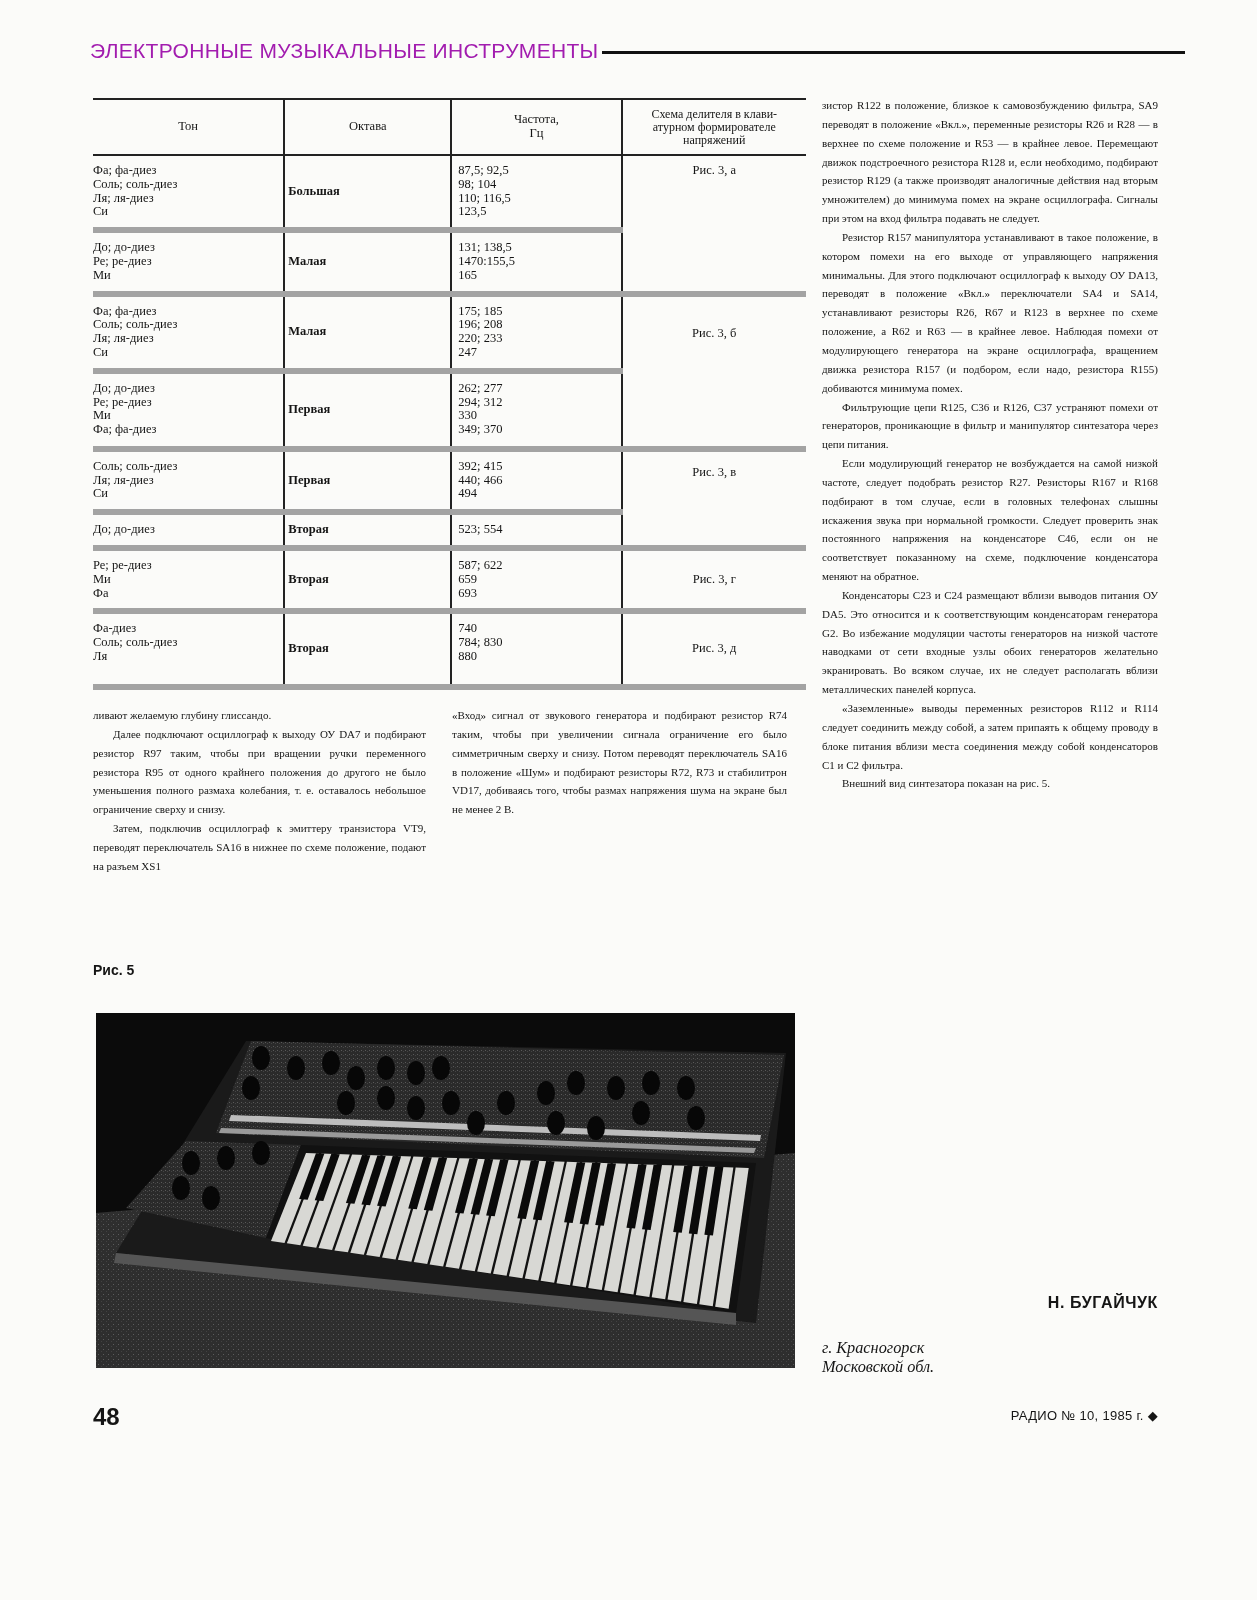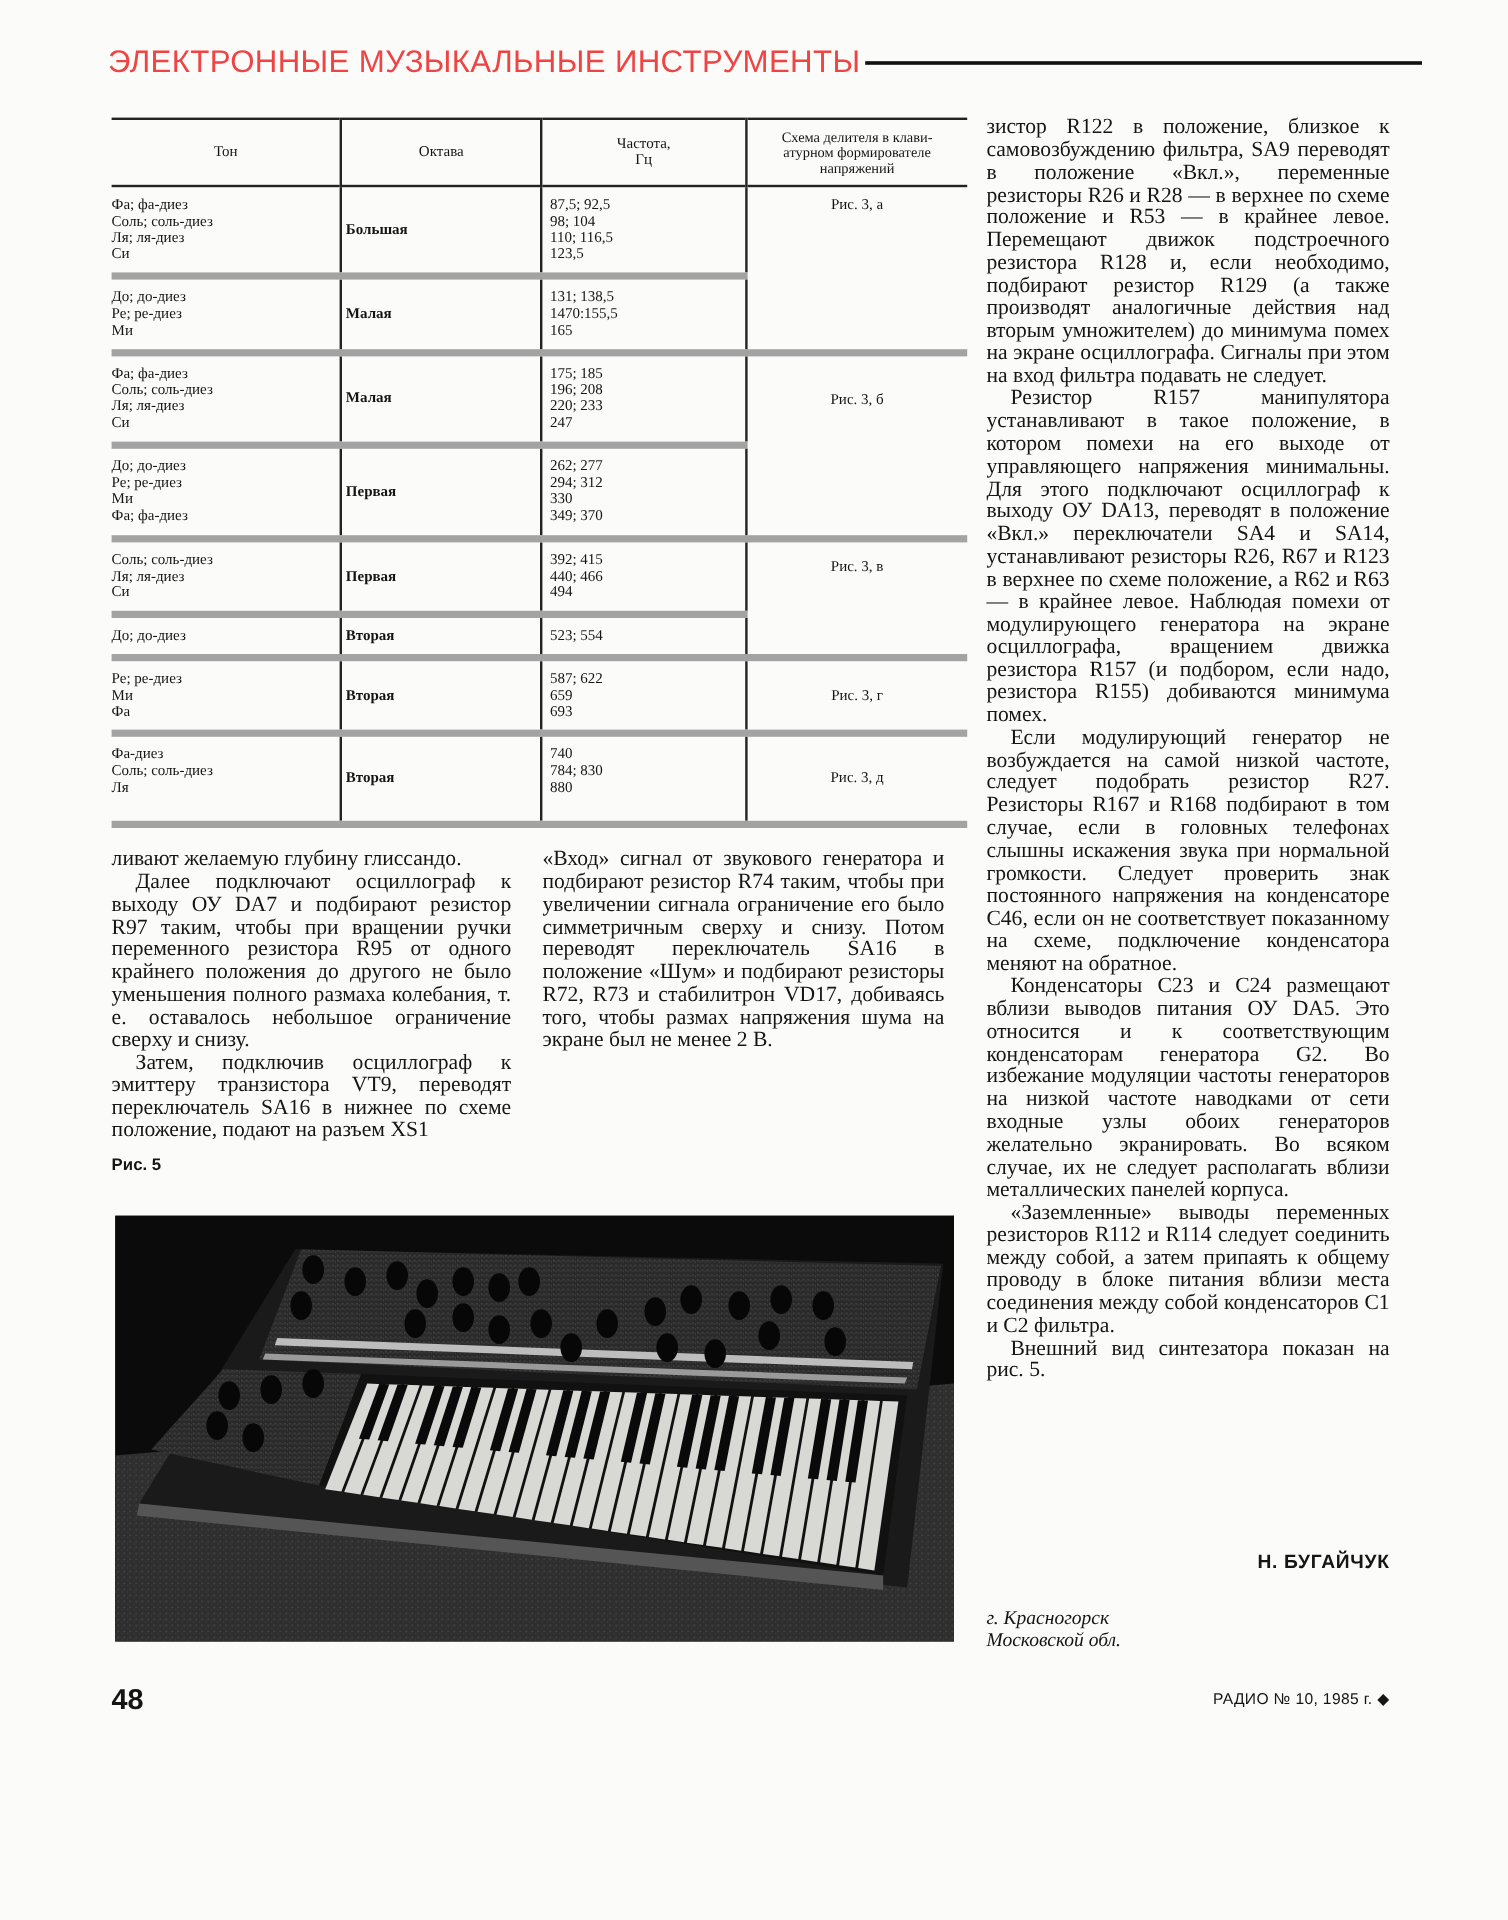--- a/index.html
+++ b/index.html
@@ -5,22 +5,22 @@
   html, body { margin: 0; padding: 0; }
   body {
     width: 1257px; height: 1600px; background: #fbfbf9; position: relative;
     font-family: "Liberation Serif", "DejaVu Serif", serif; color: #151515; overflow: hidden;
   }
   .header {
     position: absolute; left: 90px; top: 36px; width: 1095px; height: 30px;
     display: flex; align-items: center;
   }
   .header .title {
-    font-family: "Liberation Sans", "DejaVu Sans", sans-serif; font-size: 26px; letter-spacing: 0.3px;
-    white-space: nowrap; color: #ef4444;
+    font-family: "Liberation Sans", "DejaVu Sans", sans-serif; font-size: 21px; letter-spacing: 0.3px;
+    white-space: nowrap; color: #a21caf;
   }
   .header .rule { flex: 1; height: 3px; background: #111; margin-left: 4px; margin-top: 2px; }
 
   
   .freq-table {
     position: absolute; left: 93px; top: 98px; width: 713px;
     border-collapse: collapse; font-size: 12.5px; line-height: 13.8px;
   }
   .freq-table th, .freq-table td { border-left: 2px solid #222; vertical-align: top; padding: 0; }
   .freq-table th:first-child, .freq-table td:first-child { border-left: none; }
@@ -32,21 +32,21 @@
   .c-oct { width: 165px; }
   .c-freq { width: 165px; }
   .c-fig { width: 185px; }
   .freq-table td.c-oct { vertical-align: middle; padding-left: 3px; font-weight: bold; }
   .freq-table td.c-freq { padding-left: 6px; }
   .freq-table td.c-fig { text-align: center; vertical-align: middle; border-bottom: none; }
   .line { display: block; white-space: nowrap; }
 
   
   .col {
-    position: absolute; font-size: 18px; line-height: 18.85px; text-align: justify;
+    position: absolute; font-size: 11px; line-height: 18.85px; text-align: justify;
     hyphens: none;
   }
   .col p { margin: 0; text-indent: 20px; }
   .col p.noindent { text-indent: 0; }
   .col-left { left: 93px; top: 706px; width: 333px; }
   .col-mid { left: 452px; top: 706px; width: 335px; }
   .col-right { left: 822px; top: 96px; width: 336px; }
 
   .fig-label {
     position: absolute; left: 93px; top: 962px;
@@ -217,20 +217,21 @@
   <p>Затем, подключив осциллограф к эмиттеру транзистора VT9, переводят переключатель SA16 в нижнее по схеме положение, подают на разъем XS1</p>
 </div>
 
 <div class="col col-mid">
   <p class="noindent">«Вход» сигнал от звукового генератора и подбирают резистор R74 таким, чтобы при увеличении сигнала ограничение его было симметричным сверху и снизу. Потом переводят переключатель SA16 в положение «Шум» и подбирают резисторы R72, R73 и стабилитрон VD17, добиваясь того, чтобы размах напряжения шума на экране был не менее 2 В.</p>
 </div>
 
 <div class="col col-right">
   <p class="noindent">зистор R122 в положение, близкое к самовозбуждению фильтра, SA9 переводят в положение «Вкл.», переменные резисторы R26 и R28 — в верхнее по схеме положение и R53 — в крайнее левое. Перемещают движок подстроечного резистора R128 и, если необходимо, подбирают резистор R129 (а также производят аналогичные действия над вторым умножителем) до минимума помех на экране осциллографа. Сигналы при этом на вход фильтра подавать не следует.</p>
   <p>Резистор R157 манипулятора устанавливают в такое положение, в котором помехи на его выходе от управляющего напряжения минимальны. Для этого подключают осциллограф к выходу ОУ DA13, переводят в положение «Вкл.» переключатели SA4 и SA14, устанавливают резисторы R26, R67 и R123 в верхнее по схеме положение, а R62 и R63 — в крайнее левое. Наблюдая помехи от модулирующего генератора на экране осциллографа, вращением движка резистора R157 (и подбором, если надо, резистора R155) добиваются минимума помех.</p>
+  <p>Фильтрующие цепи R125, C36 и R126, C37 устраняют помехи от генераторов, проникающие в фильтр и манипулятор синтезатора через цепи питания.</p>
   <p>Если модулирующий генератор не возбуждается на самой низкой частоте, следует подобрать резистор R27. Резисторы R167 и R168 подбирают в том случае, если в головных телефонах слышны искажения звука при нормальной громкости. Следует проверить знак постоянного напряжения на конденсаторе C46, если он не соответствует показанному на схеме, подключение конденсатора меняют на обратное.</p>
   <p>Конденсаторы C23 и C24 размещают вблизи выводов питания ОУ DA5. Это относится и к соответствующим конденсаторам генератора G2. Во избежание модуляции частоты генераторов на низкой частоте наводками от сети входные узлы обоих генераторов желательно экранировать. Во всяком случае, их не следует располагать вблизи металлических панелей корпуса.</p>
   <p>«Заземленные» выводы переменных резисторов R112 и R114 следует соединить между собой, а затем припаять к общему проводу в блоке питания вблизи места соединения между собой конденсаторов C1 и C2 фильтра.</p>
   <p>Внешний вид синтезатора показан на рис. 5.</p>
 </div>
 
 <div class="fig-label">Рис. 5</div>
 
 <div class="photo">
   <svg width="699" height="355" viewBox="0 0 699 355">

